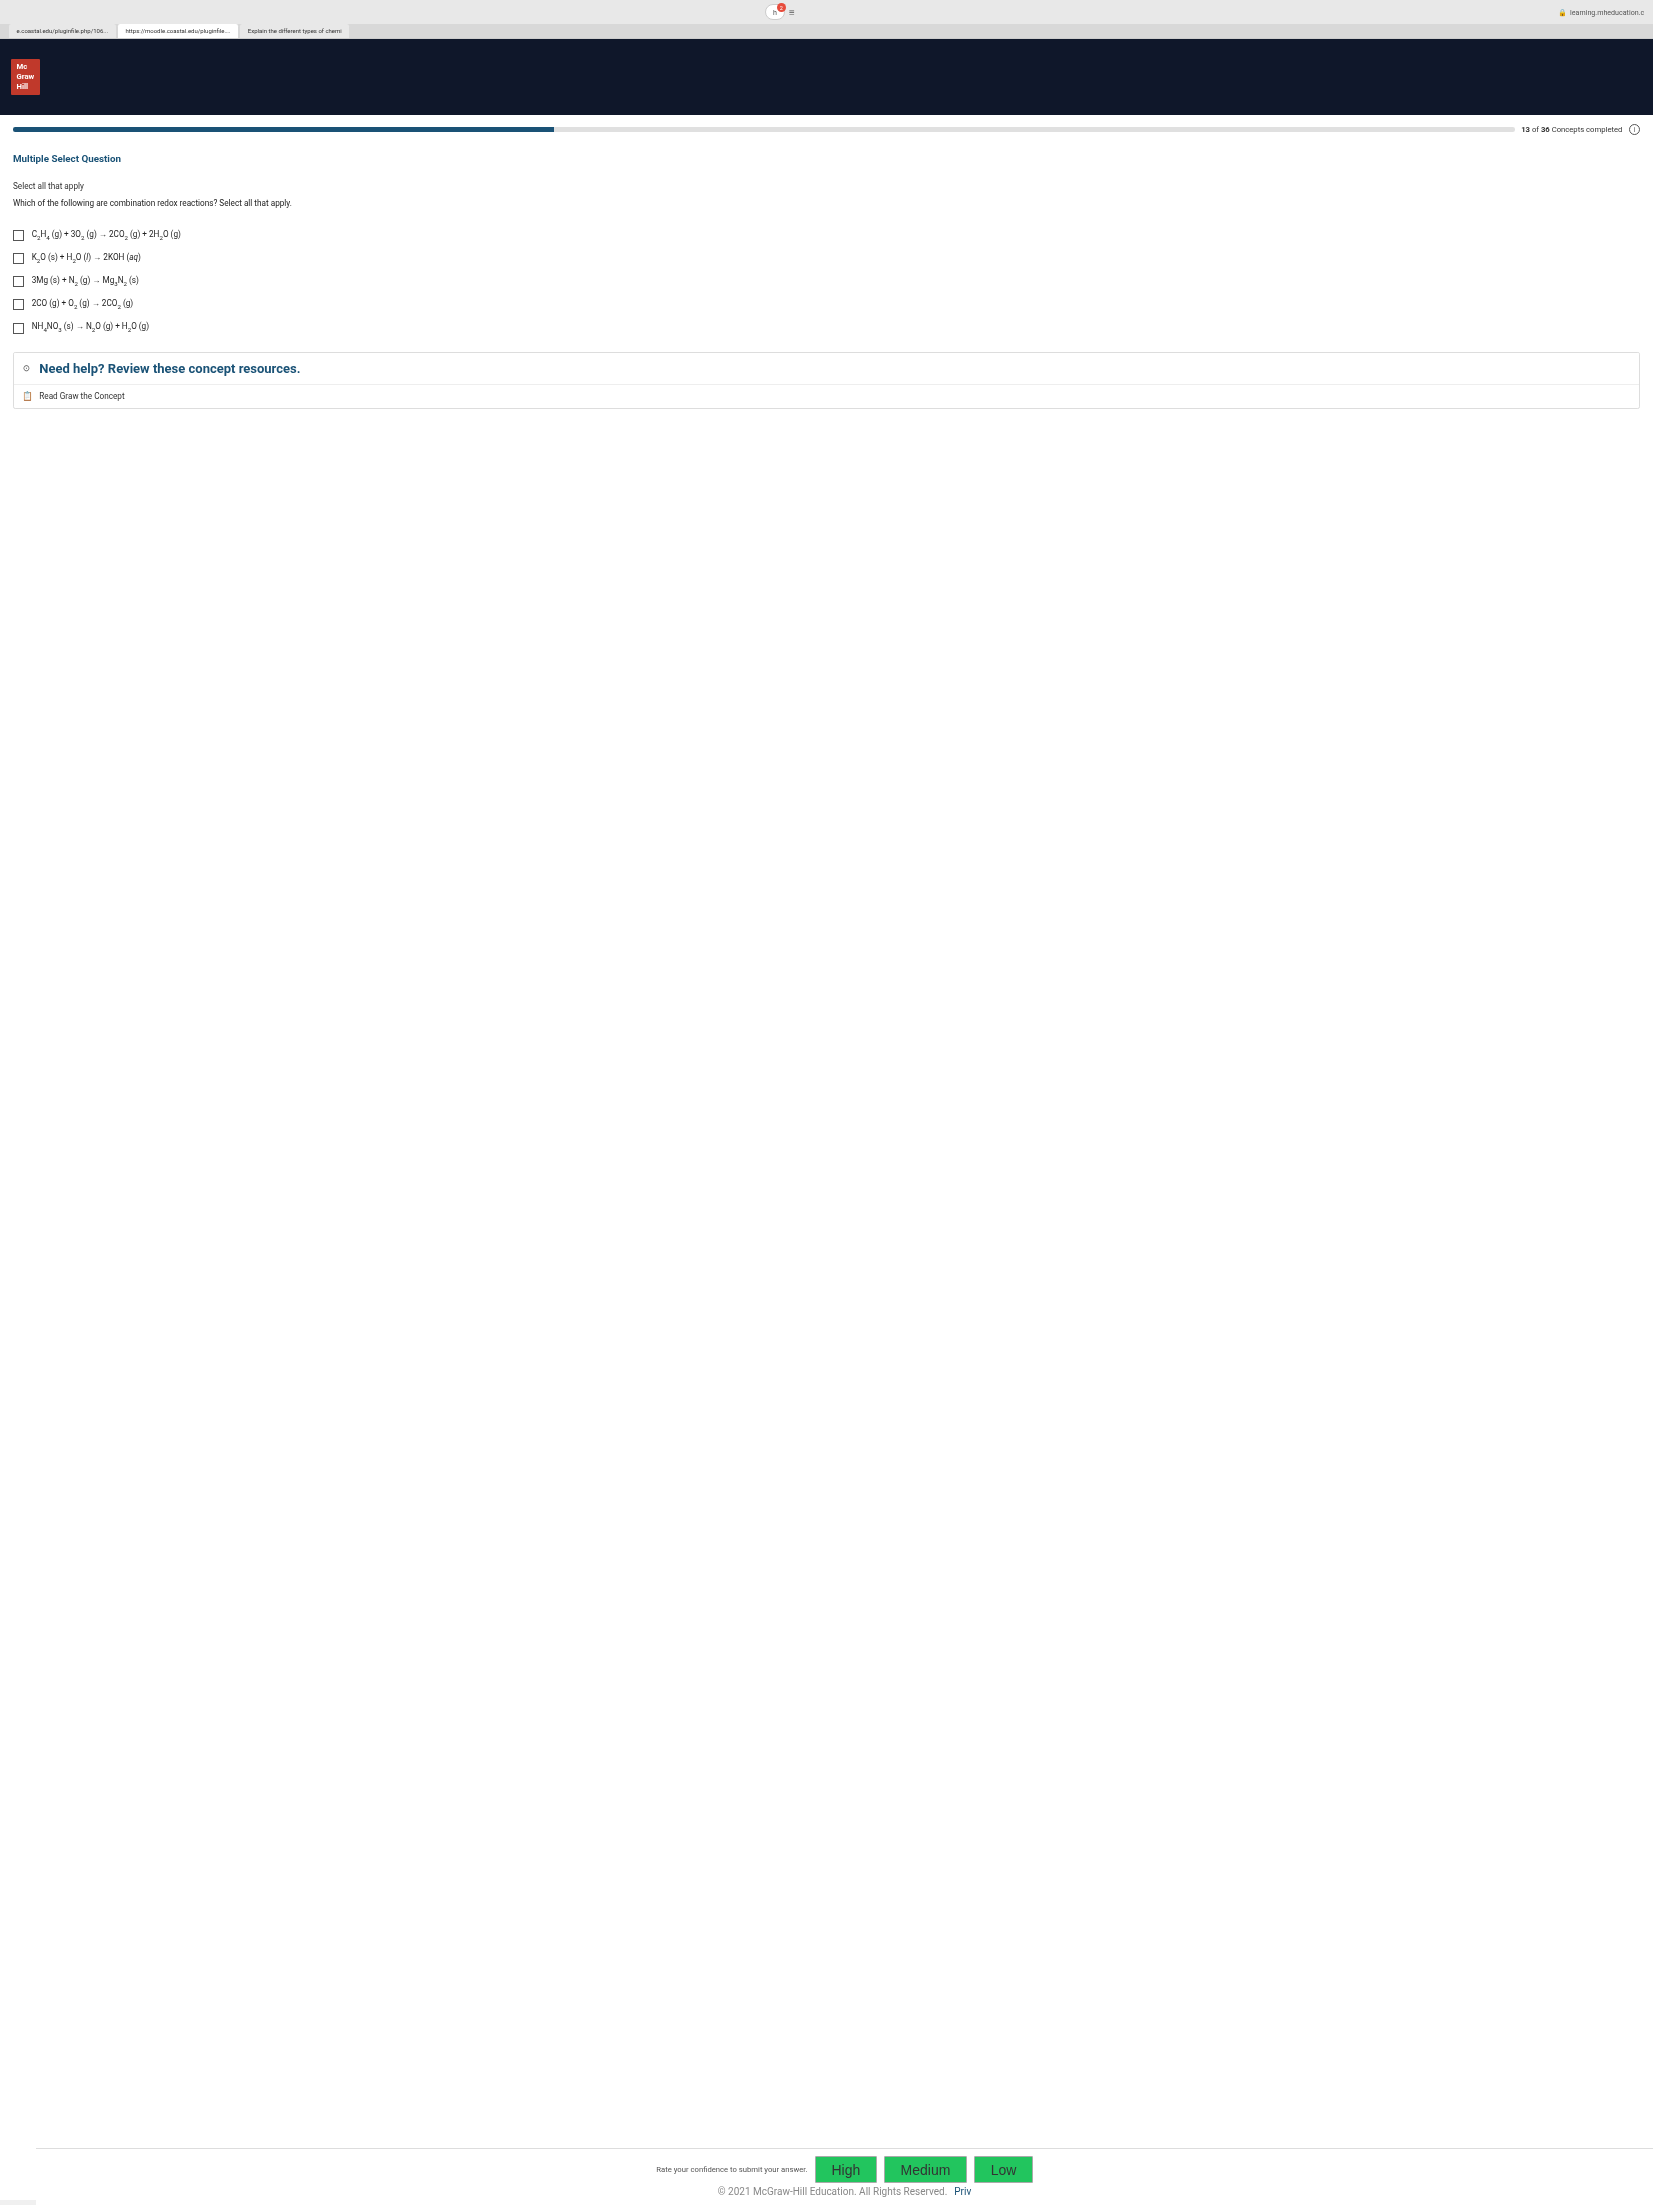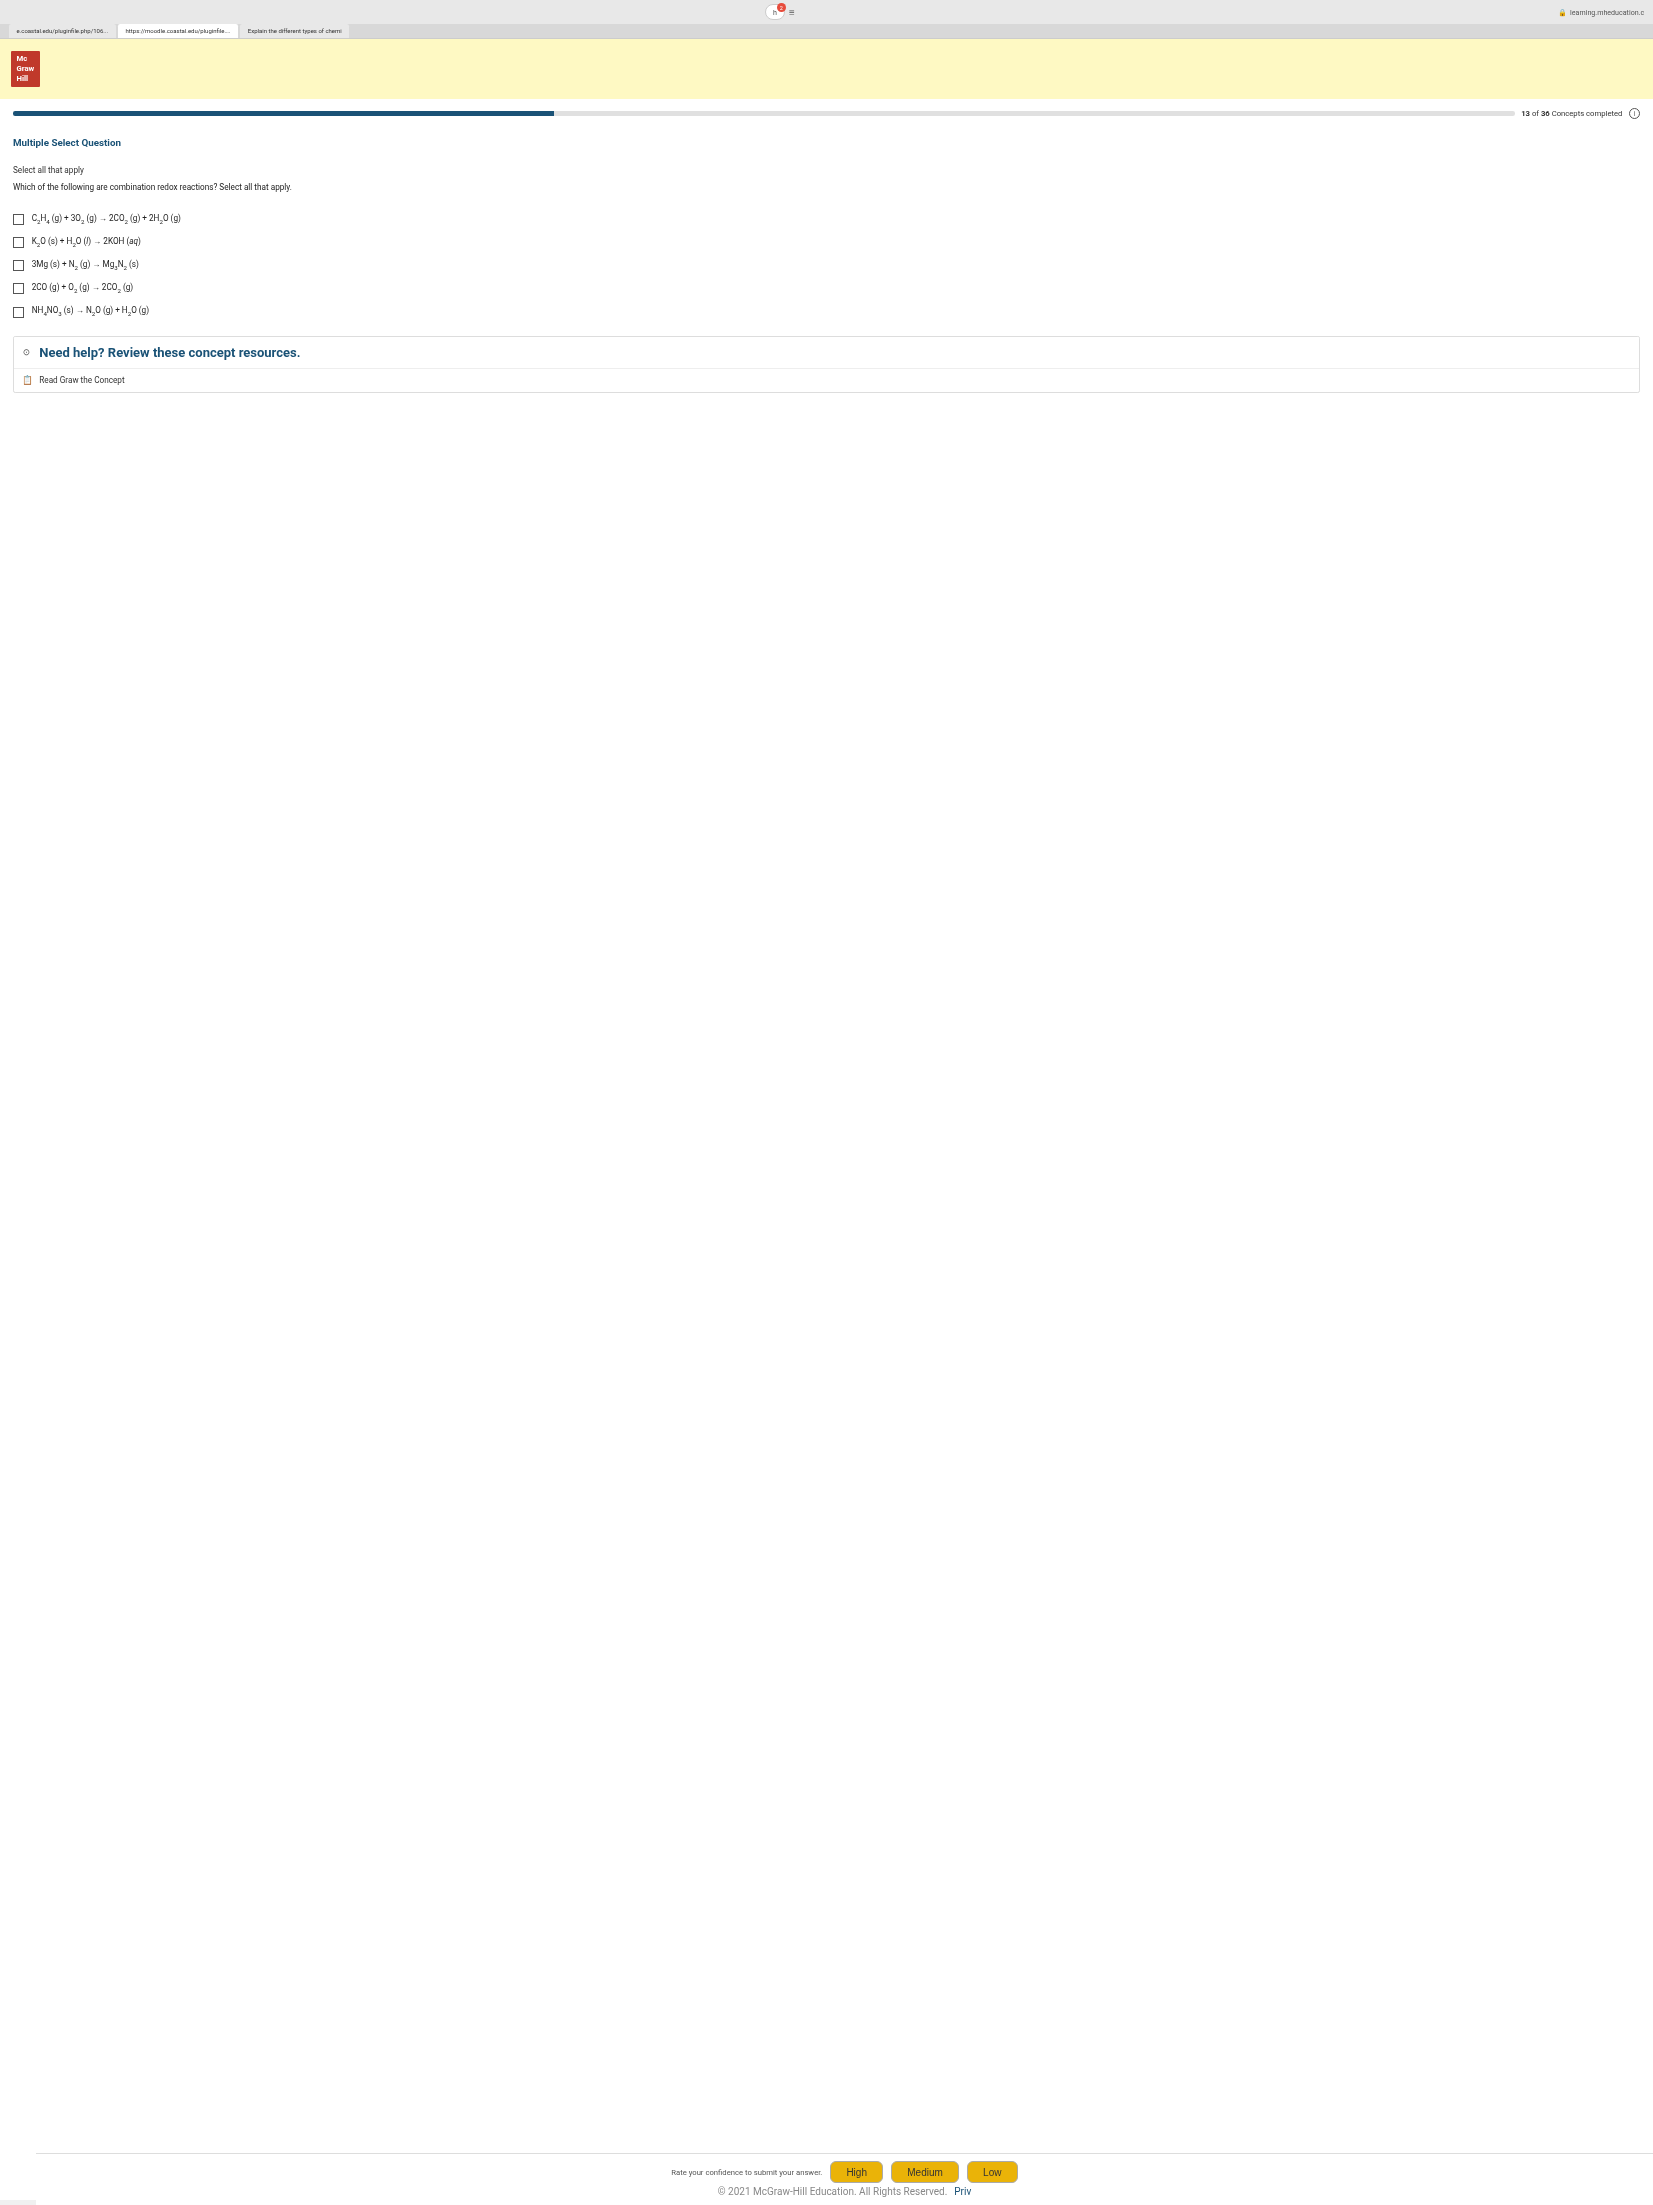--- a/index.html
+++ b/index.html
@@ -105,22 +105,22 @@
     }
 
     
     .page-wrapper {
       background: #fff;
       min-height: calc(100vh - 44px);
     }
 
     
     .mcgraw-header {
-      background: #fef9c3;
-      padding: 12px 11px;
+      background: #0f172a;
+      padding: 20px 11px;
       display: flex;
       align-items: flex-start;
     }
     .mcgraw-logo {
       background: #c0392b;
       color: white;
       font-weight: bold;
       font-size: 7.7px;
       padding: 3.3px 5.5px;
       line-height: 1.3;
@@ -275,23 +275,23 @@
       justify-content: center;
       gap: 7.7px;
     }
     .confidence-label {
       font-size: 7.7px;
       color: #555;
     }
     .confidence-btn {
       padding: 4.4px 15.3px;
       border: 0.5px solid #aaa;
-      border-radius: 6px;
-      background: #eab308;
-      font-size: 10px;
+      border-radius: 1px;
+      background: #22c55e;
+      font-size: 14px;
       color: #333;
       cursor: pointer;
     }
 
     .copyright-row {
       text-align: center;
       font-size: 10px;
       color: #888;
       padding: 3.3px 0 0;
     }

